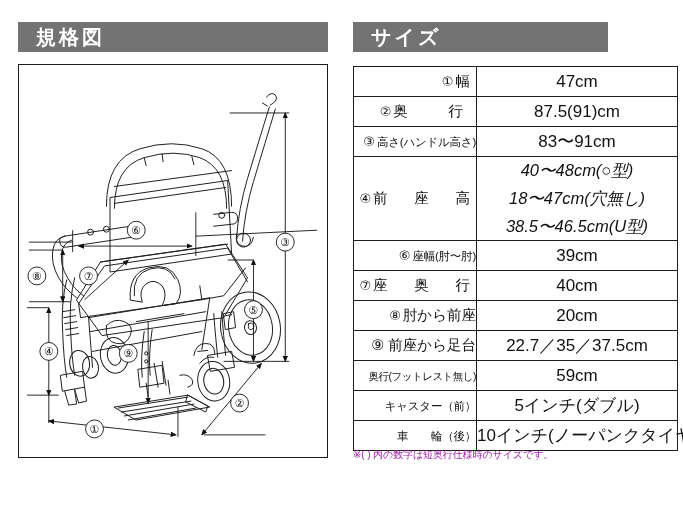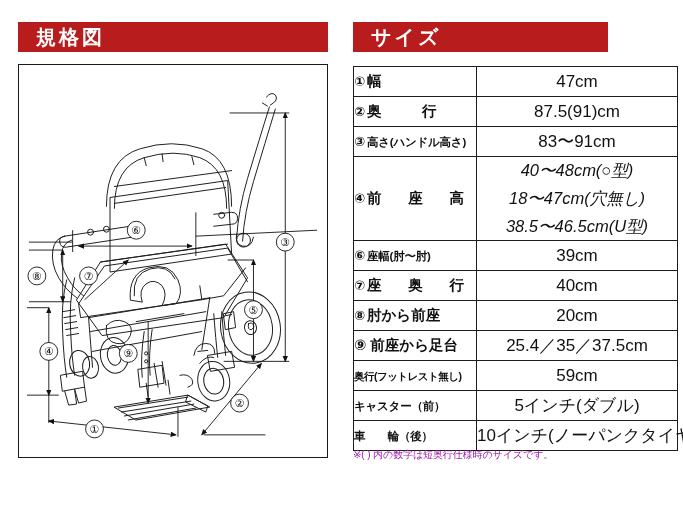--- a/index.html
+++ b/index.html
@@ -11,21 +11,21 @@
     position:relative;
   }
   .panel{position:absolute;top:0;height:505px;}
   #left-panel{left:0;width:345px;}
   #right-panel{left:345px;width:338px;}
 
   
   .sec-head{
     position:absolute;
     height:30px;
-    background:#b91c1c;
+    background:#737373;
     color:#ffffff;
     font-size:20px;
     font-weight:bold;
     letter-spacing:3px;
     line-height:30px;
     padding-left:18px;
     box-sizing:border-box;
     white-space:nowrap;
   }
   #diagram-header{left:18px;top:22px;width:310px;}
@@ -53,23 +53,22 @@
   }
   #spec-table td{
     border:1px solid #1c1c1c;
     padding:0;
     height:29px;
     color:#111;
   }
   #spec-table td.lbl{
     width:122px;
     font-size:14.5px;
-    text-align:left;
+    text-align:right;
     white-space:nowrap;
-    font-weight:bold;
   }
   #spec-table td.val{
     width:200px;
     font-size:17px;
     text-align:center;
     white-space:nowrap;
     font-weight:500;
     margin-top:23px;
   }
   .lbl .num{font-size:13px;margin-right:2px;}
@@ -295,21 +294,21 @@
         <tr>
           <td class="lbl"><span class="num">⑦</span><span class="sp">座　奥　行</span></td>
           <td class="val">40cm</td>
         </tr>
         <tr>
           <td class="lbl"><span class="num">⑧</span><span class="">肘から前座</span></td>
           <td class="val">20cm</td>
         </tr>
         <tr>
           <td class="lbl"><span class="">⑨ 前座から足台</span></td>
-          <td class="val">25.4／35／37.5cm</td>
+          <td class="val">22.7／35／37.5cm</td>
         </tr>
         <tr>
           <td class="lbl"><span class="tiny">奥行(フットレスト無し)</span></td>
           <td class="val">59cm</td>
         </tr>
         <tr>
           <td class="lbl"><span class="small">キャスター（前）</span></td>
           <td class="val">5インチ(ダブル)</td>
         </tr>
         <tr>

